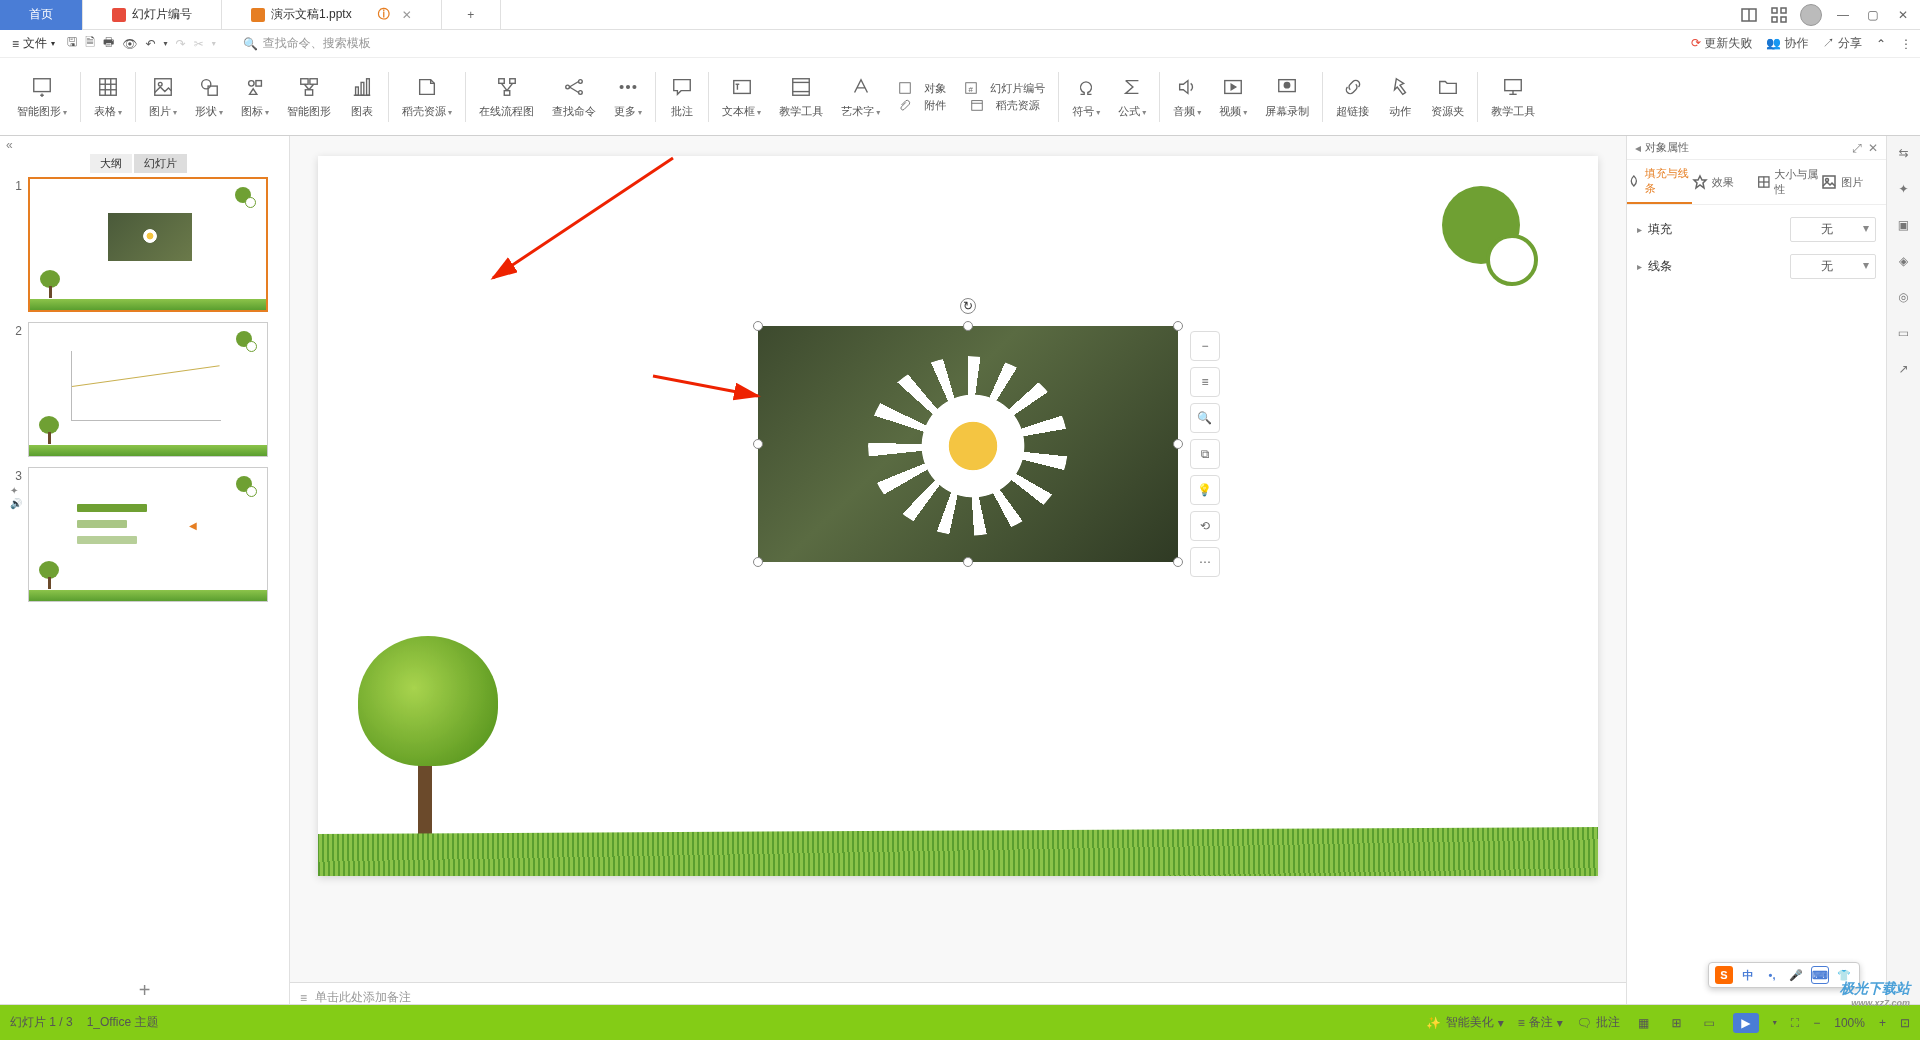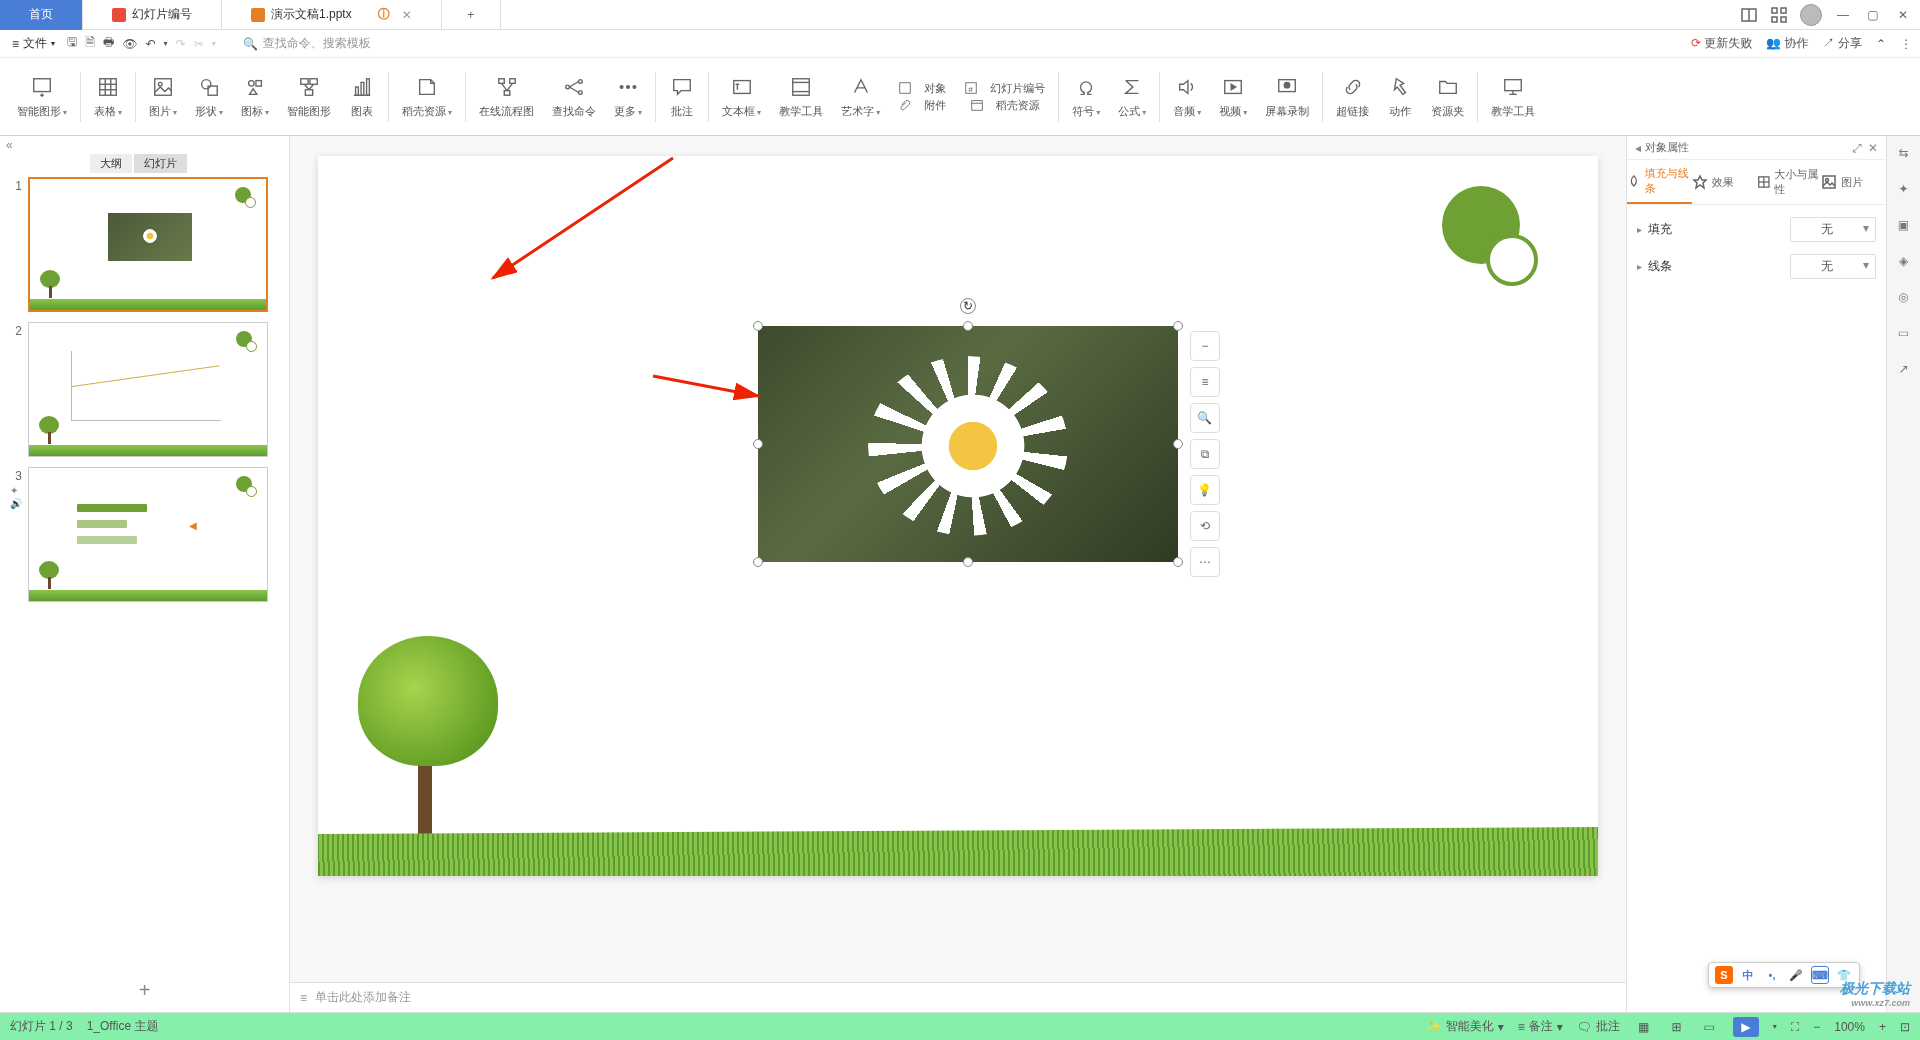--- a/index.html
+++ b/index.html
@@ -113,21 +113,21 @@
 .rp-row { display: flex; align-items: center; padding: 6px 0; gap: 6px; }
 .rp-row .caret { color: #888; font-size: 10px; }
 .rp-row .spacer { flex: 1; }
 .rp-select { border: 1px solid #ddd; padding: 3px 22px 3px 10px; position: relative; min-width: 86px; text-align: center; color: #555; border-radius:2px; }
 .rp-select::after { content: "▾"; position: absolute; right: 6px; color: #888; }
 
 .side-rail { width: 34px; background: #f5f5f5; border-left: 1px solid #e0e0e0; display: flex; flex-direction: column; align-items: center; padding-top: 6px; gap: 14px; }
 .side-rail .sr { width: 22px; height: 22px; display: flex; align-items: center; justify-content: center; color: #777; cursor: pointer; }
 
 
-.status-bar { position: absolute; bottom: 0; left: 0; right: 0; height: 28px; background: #86efac; border-top: 1px solid #ddd; display: flex; align-items: center; padding: 0 10px; gap: 14px; color: #555; font-size: 12px; }
+.status-bar { position: absolute; bottom: 0; left: 0; right: 0; height: 36px; background: #84cc16; border-top: 1px solid #ddd; display: flex; align-items: center; padding: 0 10px; gap: 14px; color: #555; font-size: 12px; }
 .status-bar .spacer { flex: 1; }
 .status-bar .btn { display: flex; align-items: center; gap: 4px; cursor: pointer; }
 .status-bar .play { width: 26px; height: 20px; background: #4a7dd6; border-radius: 3px; display: flex; align-items: center; justify-content: center; color: #fff; }
 .status-bar .viewbtn { padding: 2px 4px; }
 
 
 .ime { position: absolute; right: 60px; bottom: 52px; background: #fff; border: 1px solid #ccc; border-radius: 4px; padding: 3px 6px; display: flex; gap: 6px; align-items: center; box-shadow: 0 2px 6px rgba(0,0,0,0.2); }
 .ime .s { width: 18px; height: 18px; display:flex; align-items:center; justify-content:center; border-radius:3px; font-size:11px; font-weight:bold;}
 .ime .logo { background:#ff6a00; color:#fff;}
 .ime .a { color:#4a7dd6; }

